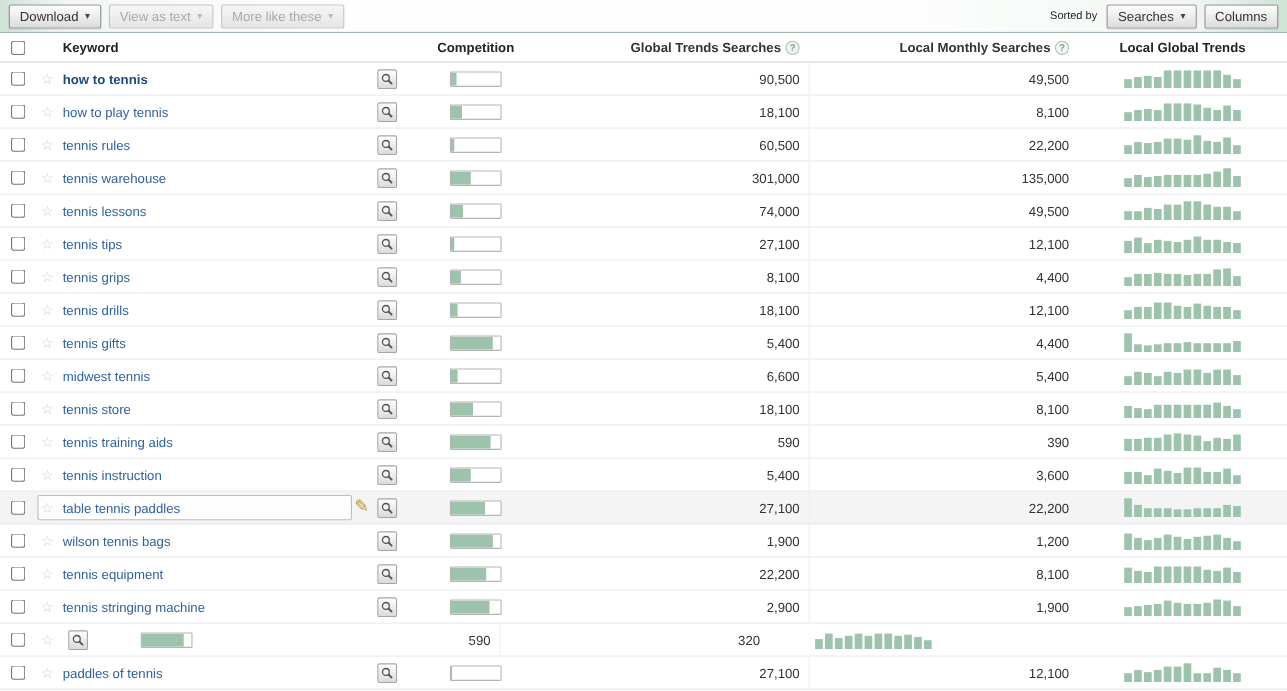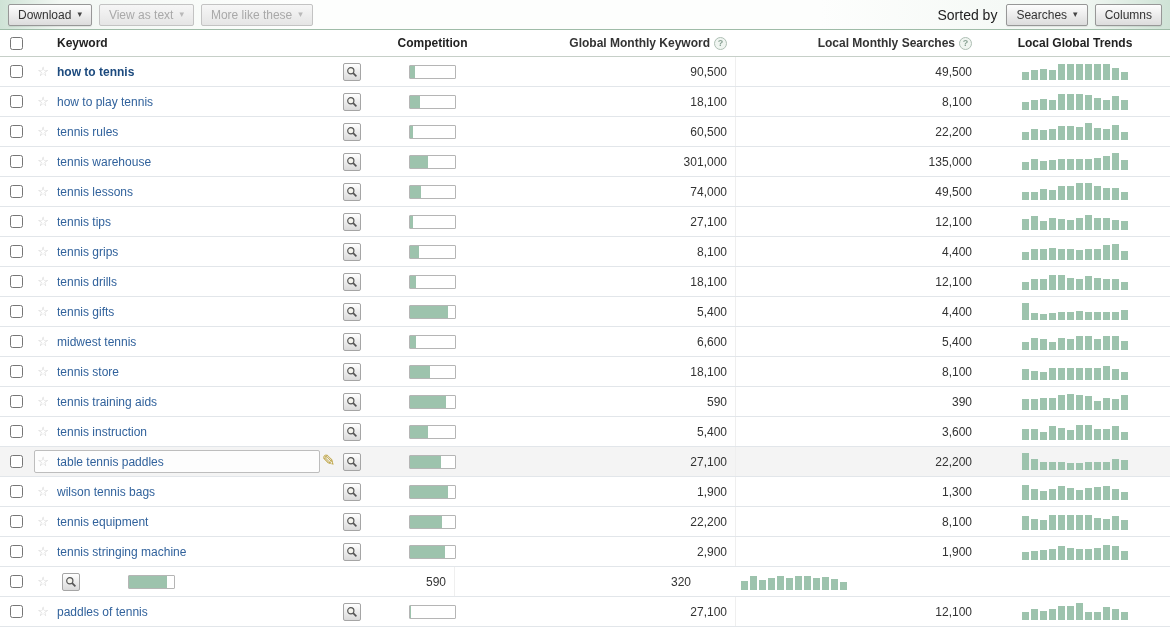--- a/index.html
+++ b/index.html
@@ -24,21 +24,21 @@
     border:1px solid #979797; border-radius:2px;
     box-shadow:0 1px 1px rgba(0,0,0,.08); cursor:pointer;
   }
   .btn .arrow { font-size:9px; color:#444; line-height:1; }
   .btn.disabled {
     color:#a9a9a9; border-color:#c3c3c3;
     background:linear-gradient(#f6f6f6,#e5e5e5); box-shadow:none;
   }
   .btn.disabled .arrow { color:#b9b9b9; }
   .toolbar-right { margin-left:auto; display:flex; align-items:center; gap:7px; }
-  .sorted-by { font-size:14px; color:#222; margin-right:2px; }
+  .sorted-by { font-size:10px; color:#222; margin-right:2px; }
   .toolbar-right .btn { margin-right:0; }
 
   
   .thead {
     height:27px; display:flex; align-items:center;
     background:#fff; border-bottom:1px solid #c6cfc8;
     font-weight:bold; color:#222;
   }
   .row {
     height:30px; display:flex; align-items:center;
@@ -126,21 +126,21 @@
 
 <div class="thead">
   <div class="c-check">
       <input type="checkbox" style="">
     </div>
   <div class="c-star"></div>
   <div class="c-kw">Keyword</div>
   <div class="c-mag"></div>
   <div class="c-comp">Competition</div>
   <div class="c-glob">
-    <span>Global Monthly Keyword</span>
+    <span>Global Trends Searches</span>
     <span class="helpicon">?</span>
   </div>
   <div class="c-loc">
     <span>Local Monthly Searches</span>
     <span class="helpicon">?</span>
   </div>
   <div class="c-trend">Local Global Trends</div>
 </div>
 
 <div id="tbody">
@@ -663,21 +663,21 @@
             <line x1="7.2" y1="7.2" x2="10.4" y2="10.4" stroke="#555" stroke-width="1.7"></line>
           </svg>
         </span>
       </div>
       <div class="c-comp">
         <div class="compbar">
           <div class="fill" style="width:85%"></div>
         </div>
       </div>
       <div class="c-glob">1,900</div>
-      <div class="c-loc">1,300</div>
+      <div class="c-loc">1,200</div>
       <div class="c-trend">
         <span class="bar" style="height: 15px;"></span>
         <span class="bar" style="height: 11px;"></span>
         <span class="bar" style="height: 9px;"></span>
         <span class="bar" style="height: 11px;"></span>
         <span class="bar" style="height: 14px;"></span>
         <span class="bar" style="height: 12px;"></span>
         <span class="bar" style="height: 10px;"></span>
         <span class="bar" style="height: 12px;"></span>
         <span class="bar" style="height: 13px;"></span>

